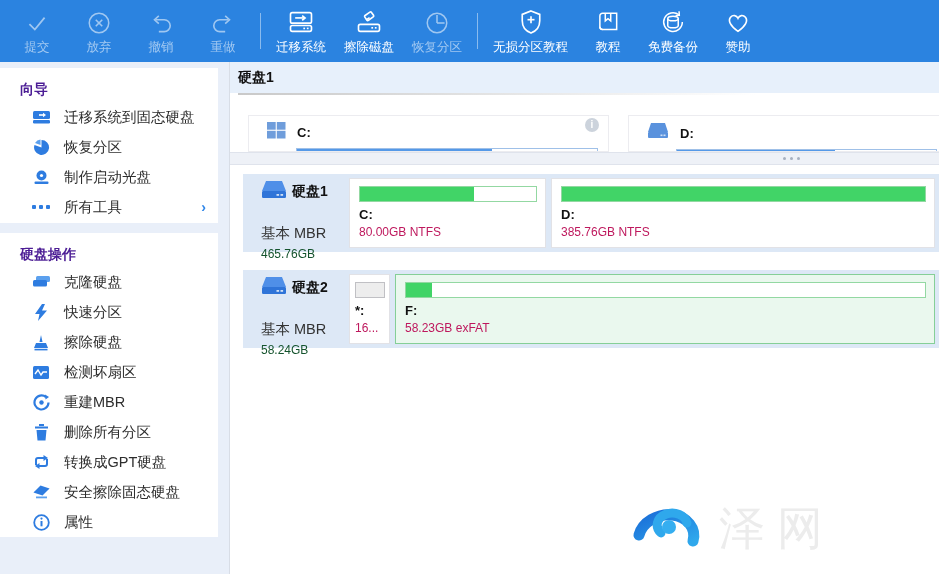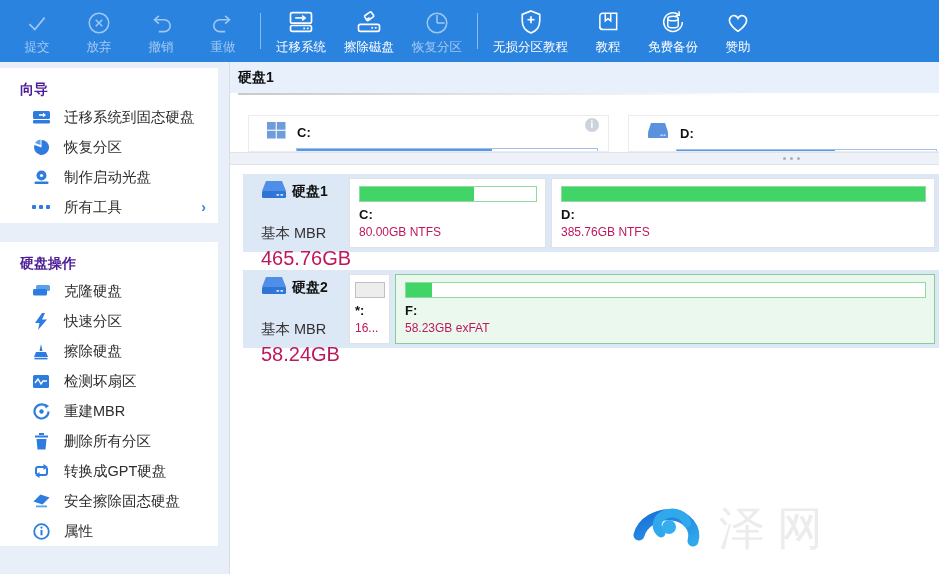--- a/index.html
+++ b/index.html
@@ -13,21 +13,21 @@
     min-width:62px;padding:0 9px;height:62px;color:#fff;cursor:pointer;box-sizing:border-box;}
   .tb-btn .ticon{height:30px;display:flex;align-items:flex-end;justify-content:center;}
   .tb-btn .tlabel{font-size:12.5px;margin-top:3px;white-space:nowrap;}
   .tb-btn.disabled{opacity:.55;}
   .tb-sep{width:1px;height:36px;background:rgba(255,255,255,.45);margin:0 6px;}
   .ticon svg{display:block;}
 
   
   .side-card{position:absolute;left:0;width:218px;background:#ffffff;box-sizing:border-box;}
   #side-card-1{top:68px;height:155px;}
-  #side-card-2{top:242px;height:304px;}
+  #side-card-2{top:233px;height:304px;}
   .section-title{padding:13px 0 3px 20px;font-size:14px;font-weight:600;color:#4c1d95;}
   .side-item{display:flex;align-items:center;height:30px;padding-left:30px;cursor:pointer;
     font-size:14.5px;color:#2d2d2d;}
   .side-item .sicon{width:22px;height:18px;display:flex;align-items:center;justify-content:center;margin-right:12px;}
   .side-item .chev{margin-left:auto;margin-right:12px;color:#2f86e8;font-size:14px;font-weight:bold;}
 
   
   .main{position:absolute;left:229px;top:62px;width:710px;height:512px;background:#ffffff;
     border-left:1px solid #d8dde6;box-sizing:border-box;overflow:hidden;}
   .tabband{height:31px;background:#e7f0fb;display:flex;align-items:center;padding-left:8px;
@@ -52,21 +52,21 @@
   .split-dots{position:absolute;left:553px;top:4px;display:flex;gap:4px;}
   .split-dots i{width:3px;height:3px;border-radius:50%;background:#a7b0c0;}
 
   .diskarea{padding:9px 0 0 13px;}
   .disk-row{display:flex;background:#dde8f6;height:78px;box-sizing:border-box;
     padding:4px;gap:5px;margin-bottom:18px;cursor:pointer;}
   .disk-info{width:97px;flex:none;padding:2px 0 0 14px;box-sizing:border-box;}
   .di-line1{display:flex;align-items:center;}
   .di-name{font-size:14px;font-weight:bold;color:#111;margin-left:5px;}
   .di-type{font-size:14.5px;color:#333;margin-top:20px;}
-  .di-size{font-size:20px;color:#be185d;margin-top:4px;}
+  .di-size{font-size:12px;color:#14532d;margin-top:4px;}
   .part{background:#fff;border:1px solid #e2e2e6;box-sizing:border-box;
     padding:7px 8px 0 9px;flex:none;}
   .pbar{height:16px;border:1px solid #93d8a2;background:#fff;box-sizing:border-box;}
   .pbar .fill{height:100%;background:#41d467;}
   .plabel{font-size:13px;font-weight:bold;color:#111;margin-top:5px;}
   .pinfo{font-size:12px;color:#be185d;margin-top:3px;}
   .part.gray .pbar{border-color:#c0c0c4;background:#ededed;}
   .part.gray .pbar .fill{background:#ededed;}
   .part.selected{background:#eaf8ee;border:1px solid #85cf97;}
   .part.grow{flex:1;}

